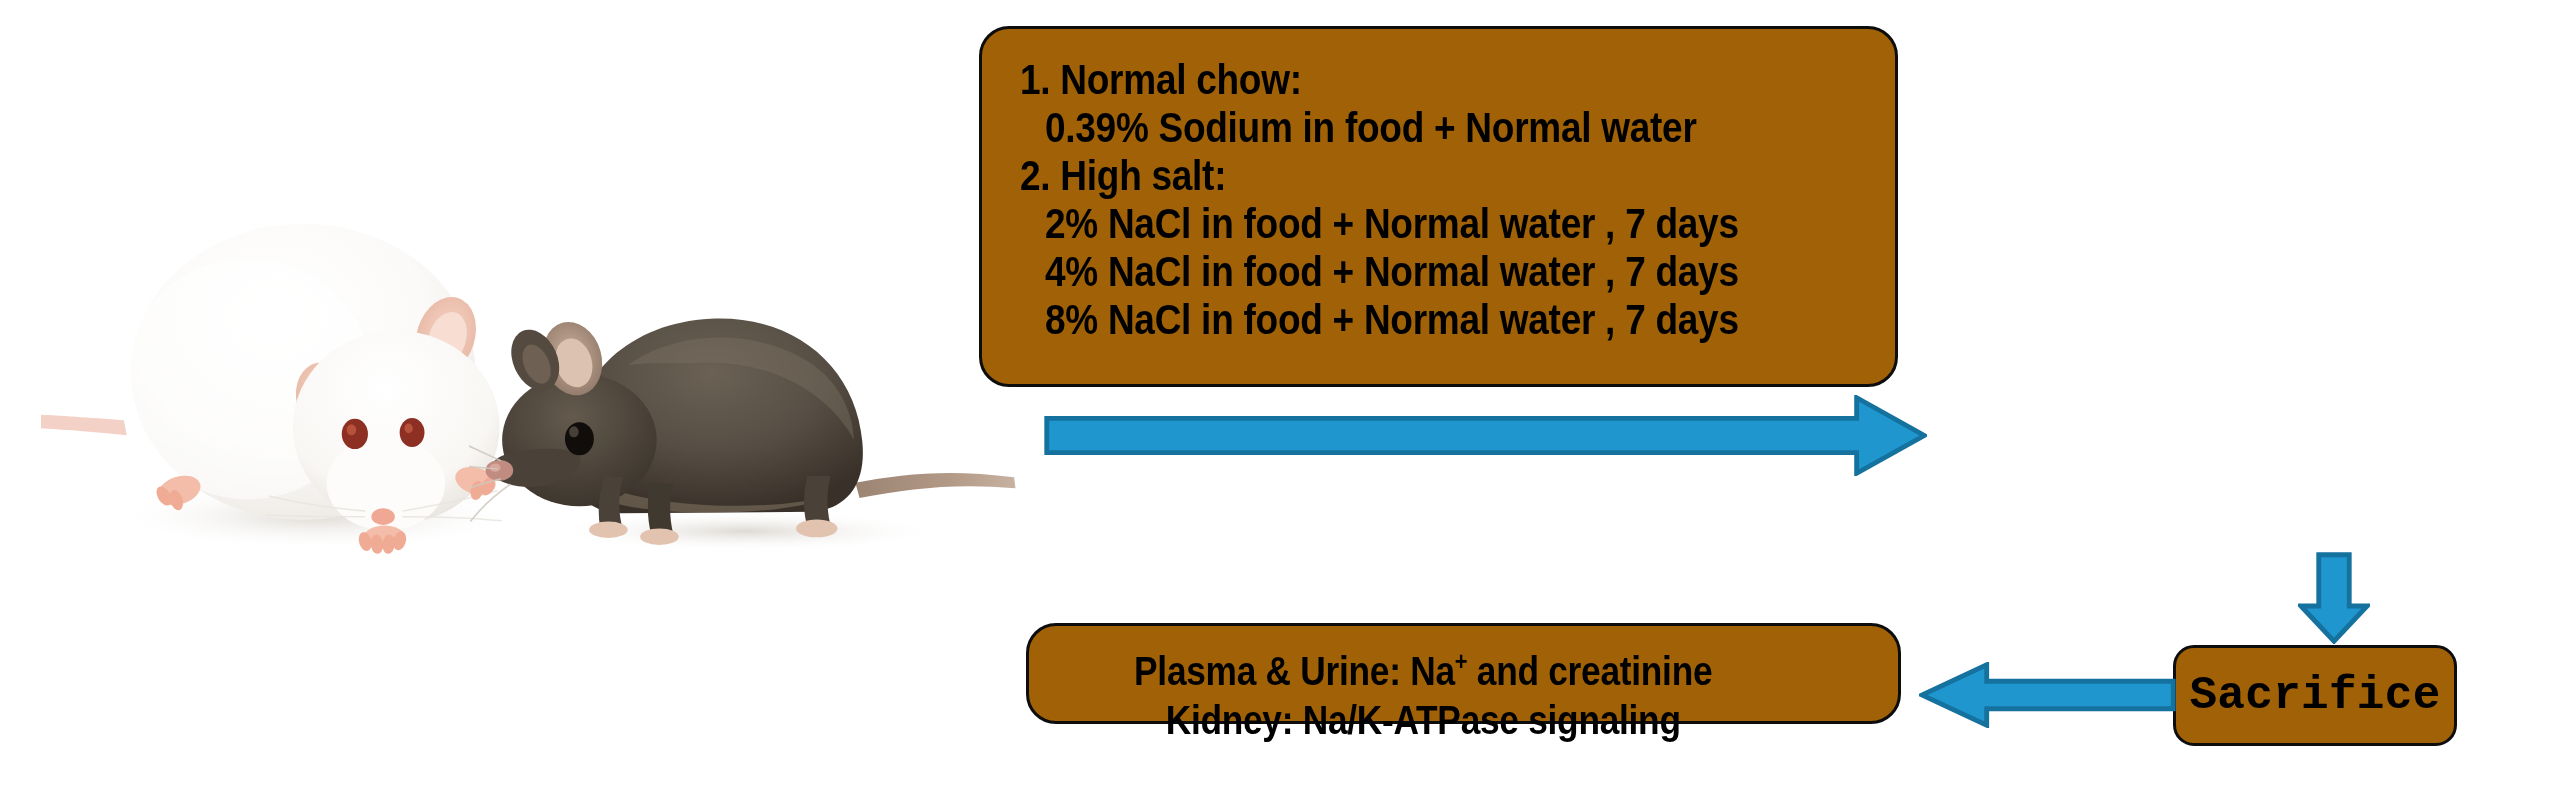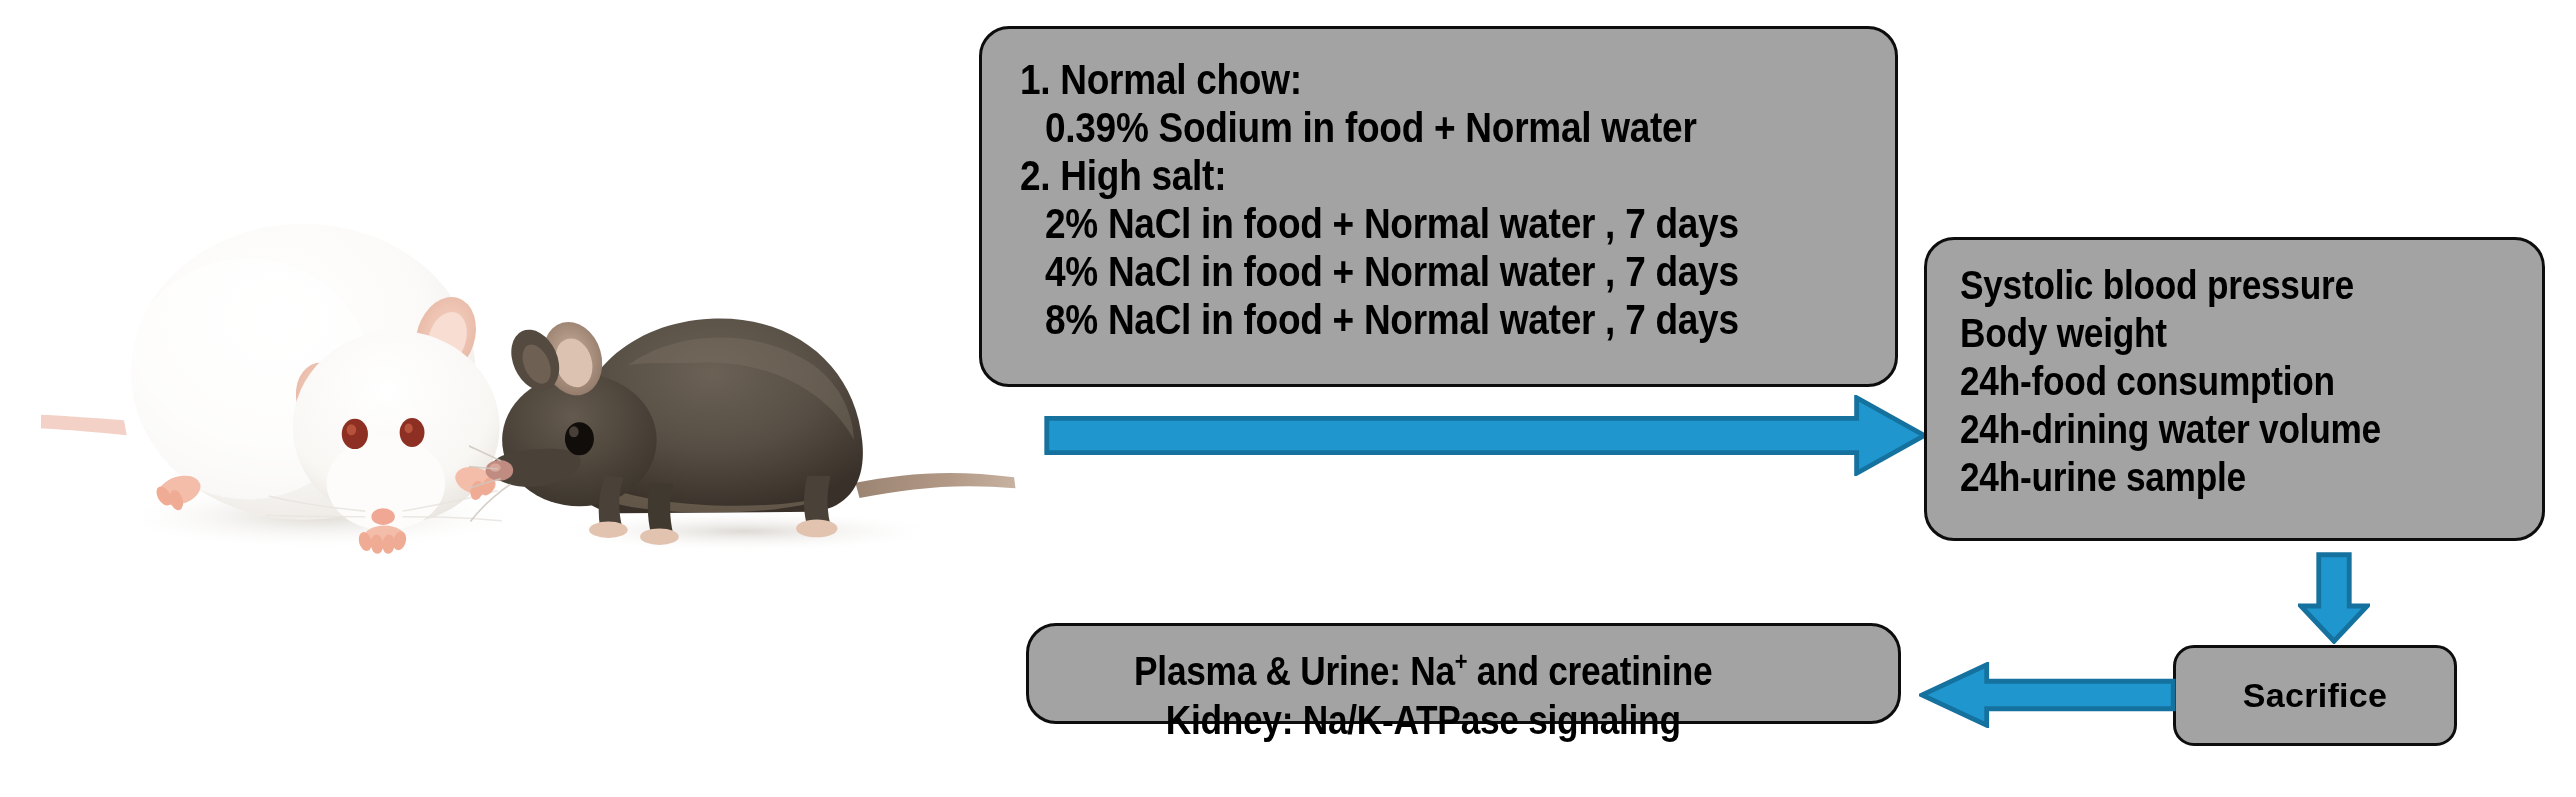--- a/index.html
+++ b/index.html
@@ -13,21 +13,21 @@
     height: 798px;
     background: #ffffff;
     overflow: hidden;
     font-family: "Liberation Sans", sans-serif;
   }
 
   
   .rbox {
     position: absolute;
     box-sizing: border-box;
-    background: #a3a3a3;
+    background: #a16207;
     border: 3.4px solid #0d0d0d;
     border-radius: 30px;
   }
   .rbox .lines {
     position: absolute;
     left: 0; right: 0;
   }
   .tline {
     font-weight: bold;
     color: #000000;
@@ -66,25 +66,26 @@
   
   #sacrifice-box {
     left: 2173px; top: 645px;
     width: 284px; height: 101px;
     border-radius: 21px;
     display: flex;
     align-items: center;
     justify-content: center;
   }
   #sacrifice-label {
-    font-size: 34px;
+    font-size: 46px;
     font-weight: bold;
     color: #000000;
     white-space: nowrap;
     letter-spacing: 0.3px;
+    font-family: Liberation Mono, monospace;
   }
 
   
   .arrow { position: absolute; }
   .arrow svg { display: block; width: 100%; height: 100%; }
 
   #arrow-right  { left: 1044px; top: 395px;  width: 883px; height: 81px; }
   #arrow-down   { left: 2298px; top: 552px;  width: 72px;  height: 92px; }
   #arrow-left   { left: 1919px; top: 662px;  width: 257px;  height: 66px; }
 
@@ -270,29 +271,20 @@
       <div class="tline indent">8% NaCl in food + Normal water , 7 days</div>
     </div>
   </div>
 
   <div class="arrow" id="arrow-right">
     <svg viewBox="0 0 1280 118" preserveAspectRatio="none" xmlns="http://www.w3.org/2000/svg">
       <path d="M4,34 L1178,34 L1178,4 L1276,59 L1178,114 L1178,84 L4,84 Z" fill="#1f97ce" stroke="#15719e" stroke-width="7" stroke-linejoin="miter"></path>
     </svg>
   </div>
 
-  <div class="rbox" id="measure-box">
-    <div class="lines">
-      <div class="tline">Systolic blood pressure</div>
-      <div class="tline">Body weight</div>
-      <div class="tline">24h-food consumption</div>
-      <div class="tline">24h-drining water volume</div>
-      <div class="tline">24h-urine sample</div>
-    </div>
-  </div>
 
   <div class="arrow" id="arrow-down">
     <svg viewBox="0 0 104 133" preserveAspectRatio="none" xmlns="http://www.w3.org/2000/svg">
       <path d="M30,4 L74,4 L74,78 L100,78 L52,129 L4,78 L30,78 Z" fill="#1f97ce" stroke="#15719e" stroke-width="7" stroke-linejoin="miter"></path>
     </svg>
   </div>
 
   <div class="rbox" id="sacrifice-box">
     <span id="sacrifice-label">Sacrifice</span>
   </div>

